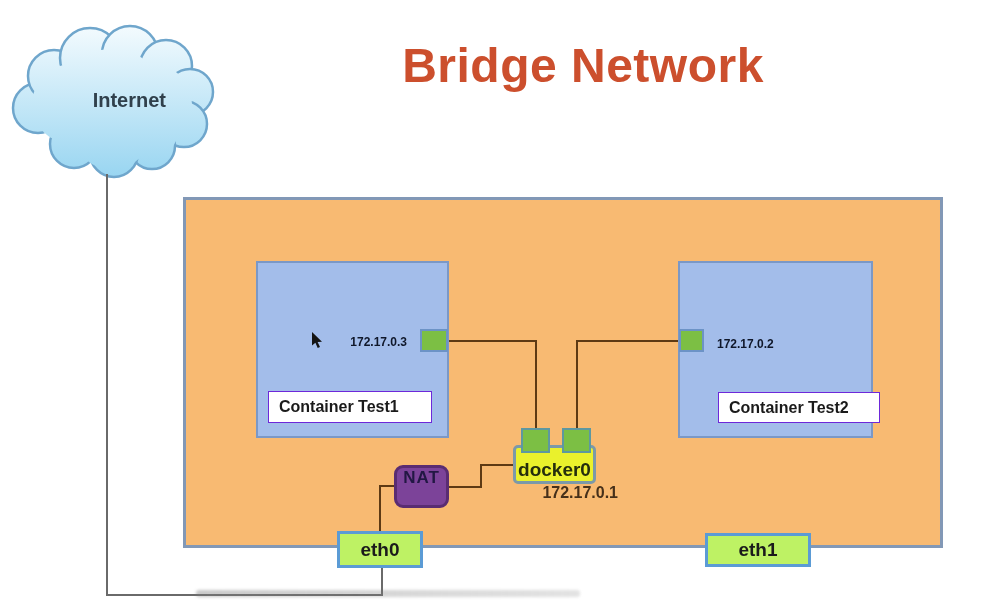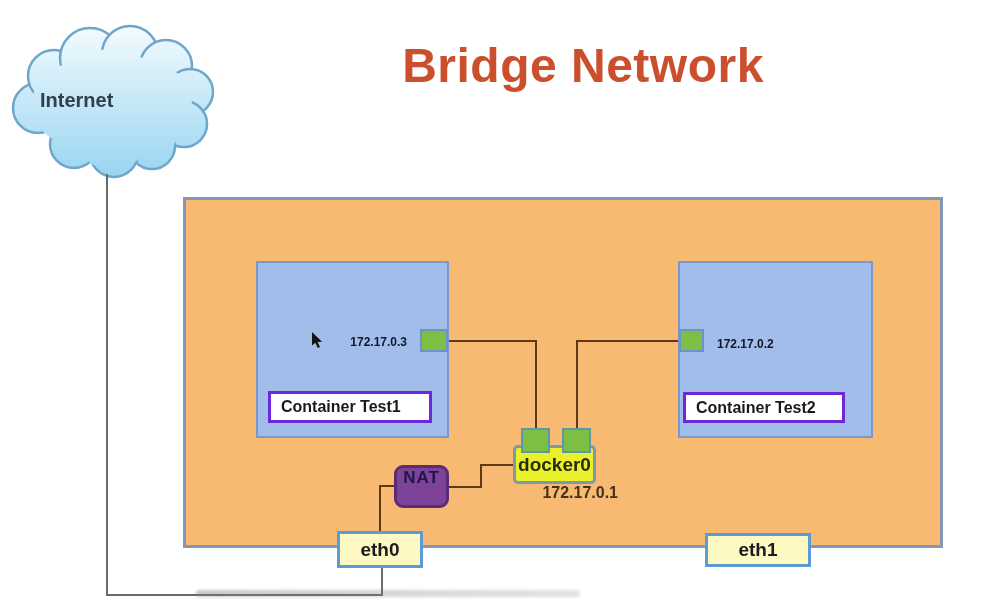--- a/index.html
+++ b/index.html
@@ -24,49 +24,49 @@
   .c1{left:256px;top:261px;}
   .c2{left:678px;top:261px;width:195px;}
   .port{
     background:#7CBF44;border:2px solid #6C93C6;z-index:4;
   }
   .bridge-port{border:2px solid #5E98A0;}
   .ip-label{
     font-size:12px;font-weight:700;color:#0f172a;z-index:4;line-height:22px;
   }
   .name-box{
-    background:#ffffff;border:3px solid #6d28d9;z-index:4;
+    background:#ffffff;border:1px solid #6d28d9;z-index:4;
     font-size:16px;font-weight:600;color:#1a1a1a;
     display:flex;align-items:center;padding-left:10px;
   }
   .bridge-box{
     left:513px;top:445px;width:83px;height:39px;background:#EAF12C;
     border:3px solid #7C99A8;border-radius:5px;z-index:3;
-    display:flex;align-items:center;justify-content:center;
+    display:flex;align-items:flex-end;justify-content:center;
     font-size:19px;font-weight:700;color:#252E0D;
   }
   .bridge-ip{
     left:500px;top:484px;width:118px;text-align:right;
     font-size:16px;font-weight:700;color:#46301A;z-index:3;
   }
   .nat-box{
     left:394px;top:465px;width:55px;height:43px;background:#7C4399;
     border:3px solid #5A2C72;border-radius:9px;z-index:3;
     display:flex;align-items:flex-start;justify-content:center;
     font-size:17px;font-weight:800;color:#221744;letter-spacing:1px;
   }
   .nic-box{
-    background:#fef9c3;border:3px solid #5B9BD5;z-index:4;
+    background:#bef264;border:3px solid #5B9BD5;z-index:4;
     display:flex;align-items:center;justify-content:center;
     font-size:19px;font-weight:600;color:#1b1b1b;
   }
   .eth0{left:337px;top:531px;width:86px;height:37px;}
   .eth1{left:705px;top:533px;width:106px;height:34px;}
   .internet-label{
-    left:40px;top:89px;width:126px;text-align:left;
+    left:40px;top:89px;width:126px;text-align:right;
     font-size:20px;font-weight:600;color:#30404C;z-index:3;
   }
   .cursor{left:311px;top:332px;width:12px;height:17px;z-index:6;}
   .watermark{
     left:196px;top:590px;width:384px;height:7px;z-index:2;border-radius:3px;
     background:linear-gradient(90deg,rgba(125,125,125,.42),rgba(125,125,125,.22));
     filter:blur(1.5px);
   }
 </style>
 </head>
@@ -123,21 +123,21 @@
   <div class="abs container-box c1"></div>
   <div class="abs ip-label" style="left:295px;top:331px;width:112px;text-align:right;">172.17.0.3</div>
   <div class="abs port" style="left:420px;top:329px;width:28px;height:23px;"></div>
   <div class="abs name-box" style="left:268px;top:391px;width:164px;height:32px;">
     <span>Container Test1</span>
   </div>
 
   <div class="abs container-box c2"></div>
   <div class="abs ip-label" style="left:717px;top:333px;width:120px;">172.17.0.2</div>
   <div class="abs port" style="left:679px;top:329px;width:25px;height:23px;"></div>
-  <div class="abs name-box" style="left:683px;top:392px;width:162px;height:31px;">
+  <div class="abs name-box" style="left:718px;top:392px;width:162px;height:31px;">
     <span>Container Test2</span>
   </div>
 
   <div class="abs bridge-box">
     <span>docker0</span>
   </div>
   <div class="abs port bridge-port" style="left:521px;top:428px;width:29px;height:25px;"></div>
   <div class="abs port bridge-port" style="left:562px;top:428px;width:29px;height:25px;"></div>
   <div class="abs bridge-ip">172.17.0.1</div>
 

